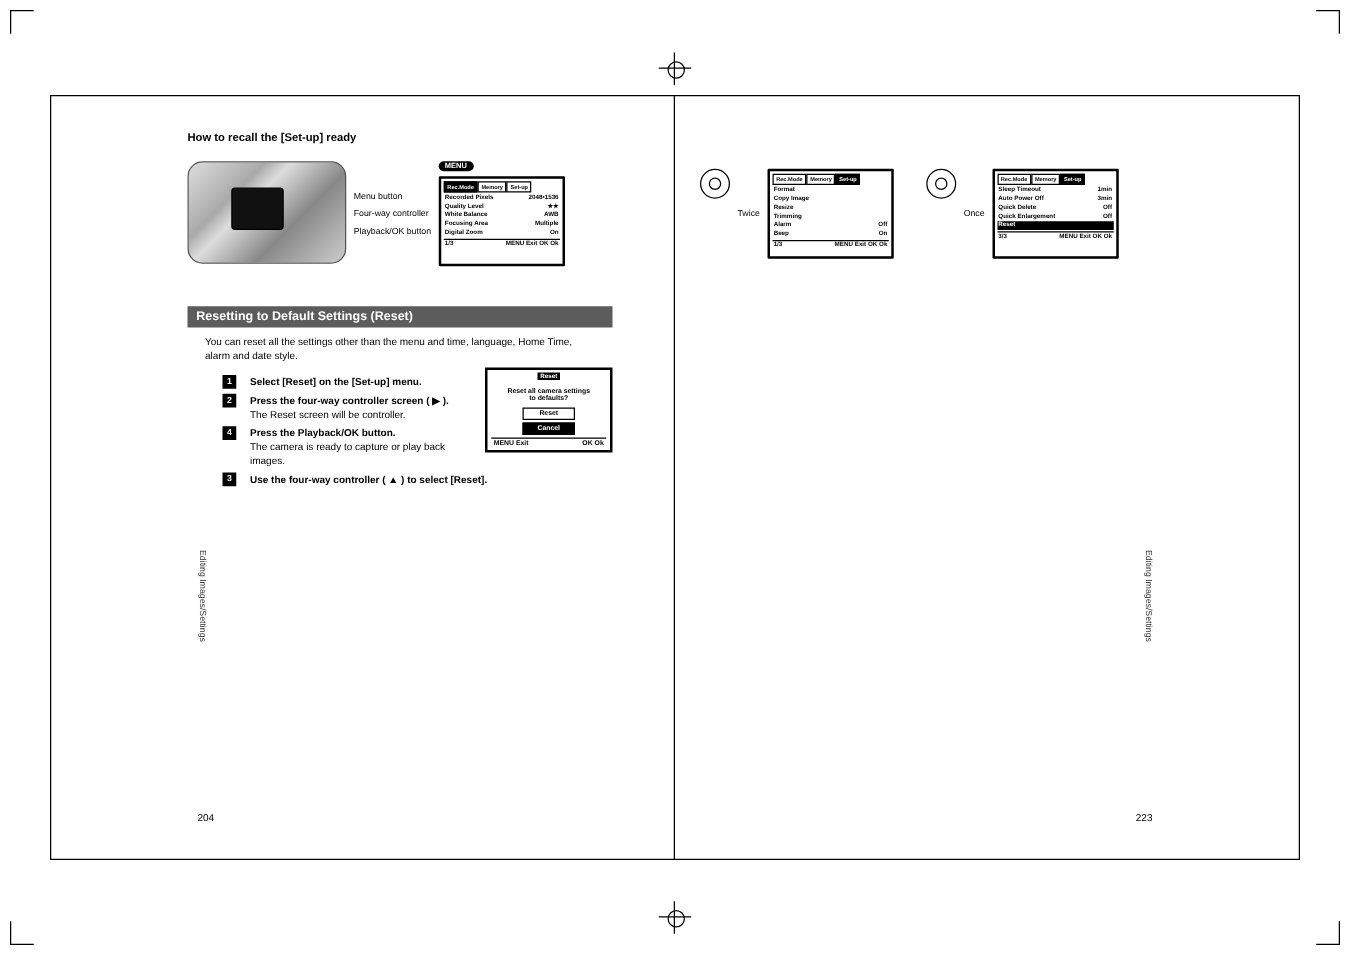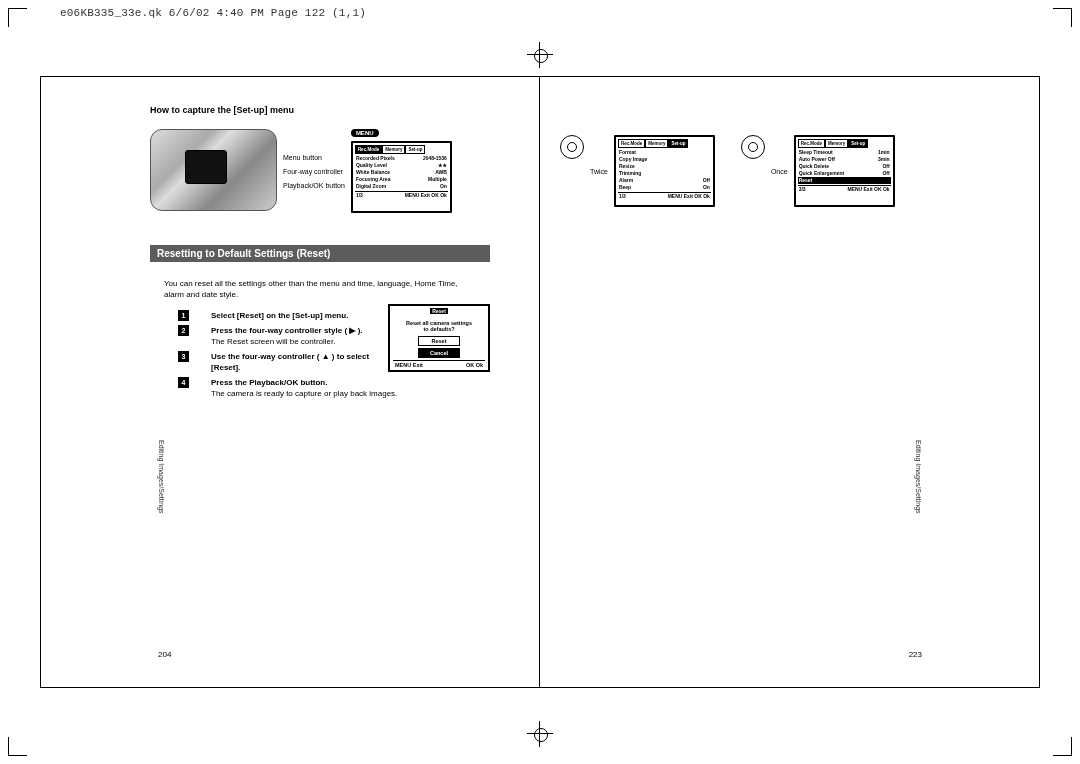--- a/index.html
+++ b/index.html
@@ -30,24 +30,24 @@
 .camera::after{content:'';position:absolute;left:34px;top:20px;width:40px;height:32px;background:#111;border:1px solid #000;border-radius:3px}
 .labels{font-size:7px;line-height:14px;margin-top:22px}
 .menu-badge{display:inline-block;background:#000;color:#fff;padding:1px 5px;font-size:6px;font-weight:bold;border-radius:7px;margin-bottom:4px}
 .lcd{border:2px solid #000;border-radius:1px;width:93px;height:66px;background:#fff;font-size:5px;padding:2px 2px 0 2px;line-height:7px}
 .lcd .tabs{display:flex;gap:0;margin-bottom:1px}
 .lcd .tab{border:1px solid #000;padding:0 2px;font-size:4.5px;font-weight:bold}
 .lcd .tab.active{background:#000;color:#fff}
 .lcd .row{display:flex;justify-content:space-between;padding:0 1px}
 .lcd .row.hl{background:#000;color:#fff}
 .lcd .foot{border-top:1px solid #000;margin-top:1px;display:flex;justify-content:space-between;padding:0 1px;font-weight:bold}
-.section-bar{background:#5c5c5c;color:#fff;font-weight:bold;font-size:10px;padding:3px 7px;margin-top:4px;margin-bottom:16px}
+.section-bar{background:#5c5c5c;color:#fff;font-weight:bold;font-size:10px;padding:3px 7px;margin-top:4px;margin-bottom:6px}
 .body-text{font-size:8px;line-height:11px;padding:0 14px;margin-bottom:10px}
 .steps{padding:0 0 0 14px}
-.step{display:flex;gap:22px;font-size:8px;line-height:11px;margin-bottom:4px}
+.step{display:flex;gap:11px;font-size:8px;line-height:11px;margin-bottom:4px}
 .stepnum{width:11px;height:11px;background:#000;color:#fff;display:flex;align-items:center;justify-content:center;font-size:7px;font-weight:bold;flex-shrink:0}
 .step-body{flex:1}
 .step-body .bold{font-weight:bold}
 .step-body .plain{font-weight:normal}
 .reset-lcd{border:2px solid #000;width:92px;font-size:5.5px;text-align:center;padding:2px 3px 2px 3px;float:right;margin-left:6px;margin-top:-6px}
 .reset-lcd .hdr{text-align:left;font-weight:bold;background:#000;color:#fff;display:inline-block;padding:0 2px;font-size:5px;margin-bottom:6px}
 .reset-lcd .btn{border:1px solid #000;display:block;width:40px;margin:2px auto;font-weight:bold;line-height:8px}
 .reset-lcd .btn.sel{background:#000;color:#fff}
 .reset-lcd .foot{border-top:1px solid #000;margin-top:2px;display:flex;justify-content:space-between;padding:1px 2px 0;font-weight:bold}
 .nav-icon{width:22px;height:22px;border:1px solid #000;border-radius:50%;display:inline-flex;align-items:center;justify-content:center;vertical-align:middle;position:relative;background:#fff}
@@ -58,21 +58,20 @@
 .pgnum.l{left:158px}
 .pgnum.r{right:158px}
 .side-text{position:absolute;writing-mode:vertical-rl;font-size:7px;color:#333;top:440px}
 .side-text.l{left:158px}
 .side-text.r{right:158px}
 </style>
 </head>
 <body>
 
 <div class="page">
-  <div class="slug">e06KB335_33e.qk  6/6/02 4:40 PM  Page 122 (1,1)</div>
   <div class="crop-tl"></div>
   <div class="crop-tr"></div>
   <div class="crop-bl"></div>
   <div class="crop-br"></div>
   <div class="reg-top">
       <div class="reg">
         <div class="c"></div>
       </div>
     </div>
   <div class="reg-bottom">
@@ -80,21 +79,21 @@
         <div class="c"></div>
       </div>
     </div>
   <div class="trim-line trim-top"></div>
   <div class="trim-line trim-bottom"></div>
   <div class="trim-line trim-left"></div>
   <div class="trim-line trim-right"></div>
   <div class="trim-line trim-mid"></div>
 
   <div class="content-left">
-    <div class="heading8">How to capture the [Set-up] menu</div>
+    <div class="heading8">How to recall the [Set-up] ready</div>
 
     <div class="camera-row">
       <div class="camera"></div>
       <div class="labels">
         <div>Menu button</div>
         <div>Four-way controller</div>
         <div>Playback/OK button</div>
       </div>
       <div>
         <div class="menu-badge">MENU</div>
@@ -147,29 +146,29 @@
           <span>OK Ok</span>
         </div>
       </div>
       <div class="steps" id="steps">
           <div class="step">
             <div class="stepnum">1</div>
             <div class="step-body"><span class="bold">Select [Reset] on the [Set-up] menu.</span></div>
           </div>
           <div class="step">
             <div class="stepnum">2</div>
-            <div class="step-body"><span class="bold">Press the four-way controller style ( ▶ ).</span><br><span class="plain">The Reset screen will be controller.</span></div>
+            <div class="step-body"><span class="bold">Press the four-way controller screen ( ▶ ).</span><br><span class="plain">The Reset screen will be controller.</span></div>
+          </div>
+          <div class="step">
+            <div class="stepnum">4</div>
+            <div class="step-body"><span class="bold">Press the Playback/OK button.</span><br><span class="plain">The camera is ready to capture or play back images.</span></div>
           </div>
           <div class="step">
             <div class="stepnum">3</div>
             <div class="step-body"><span class="bold">Use the four-way controller ( ▲ ) to select [Reset].</span></div>
-          </div>
-          <div class="step">
-            <div class="stepnum">4</div>
-            <div class="step-body"><span class="bold">Press the Playback/OK button.</span><br><span class="plain">The camera is ready to capture or play back images.</span></div>
           </div>
         </div>
     </div>
   </div>
 
   <div class="content-right">
     <div class="top-row">
       <span class="nav-icon"></span>
       <span class="once-twice">Twice</span>
       <div class="lcd" id="lcd2">

